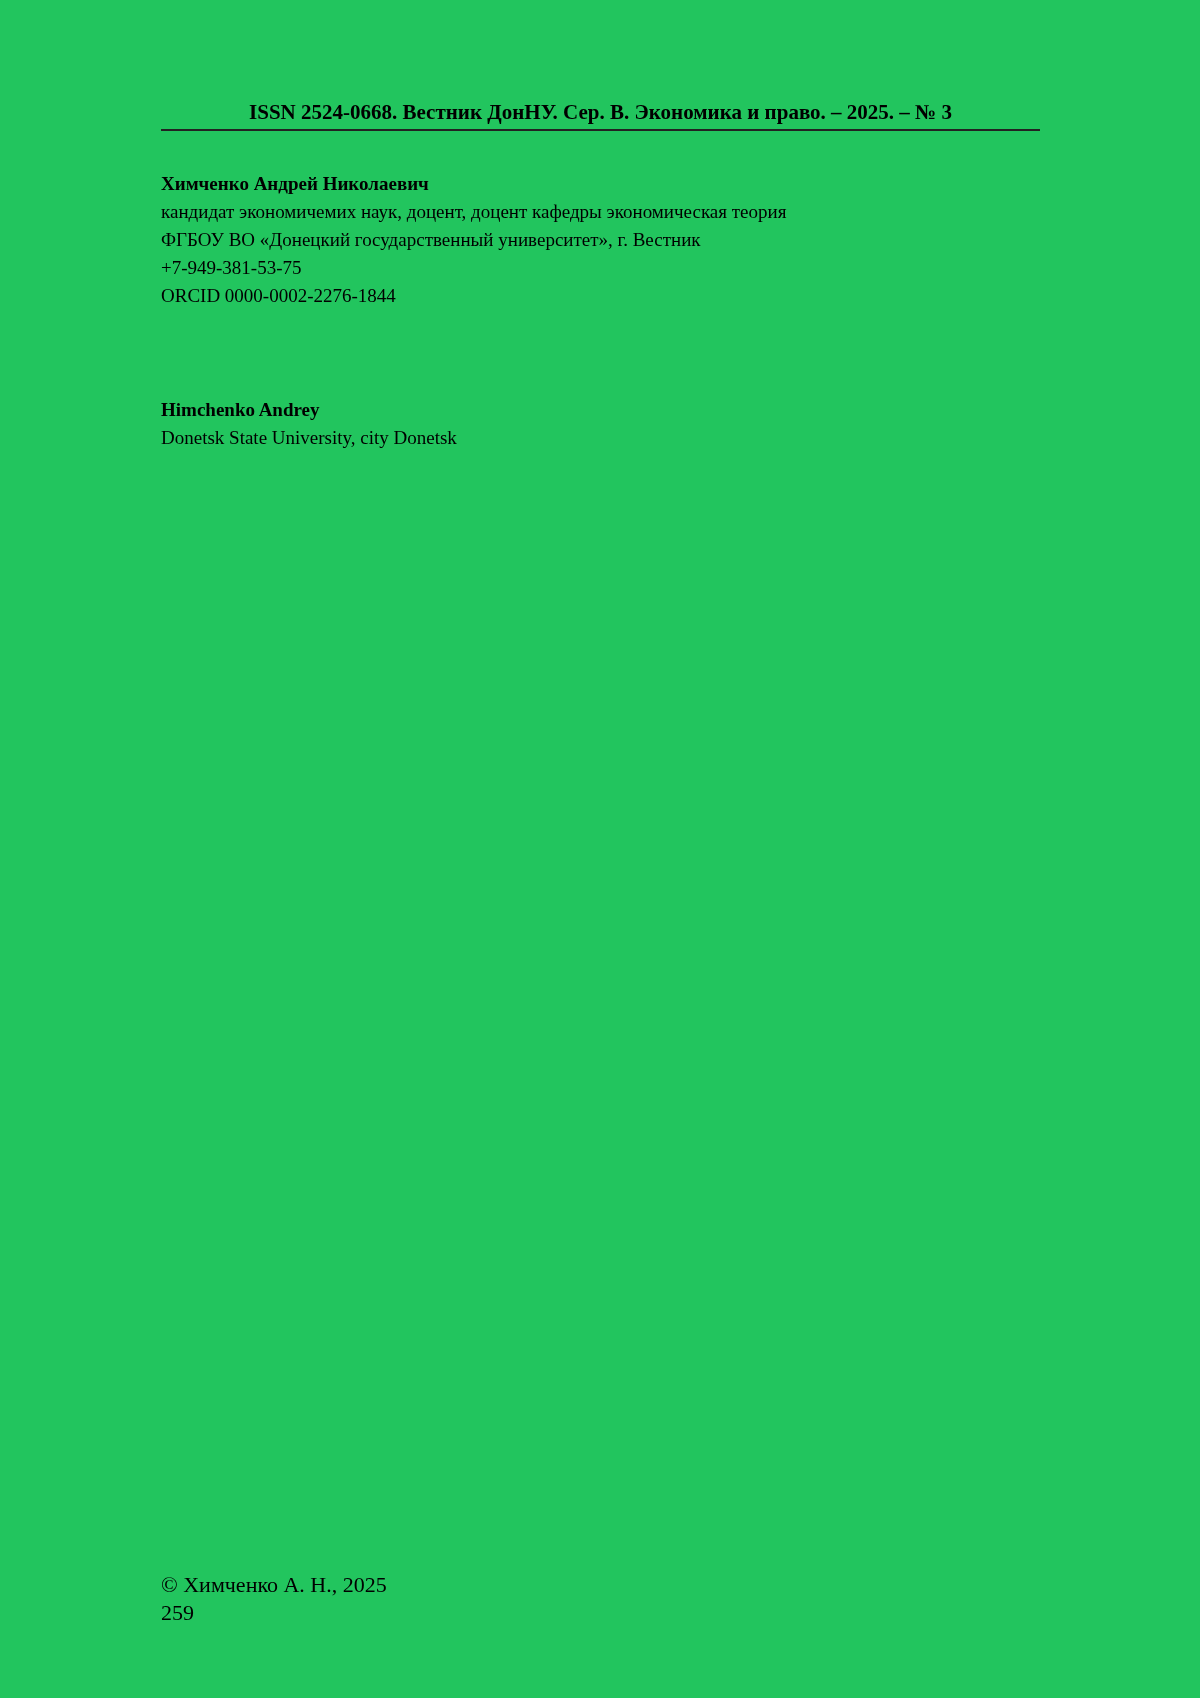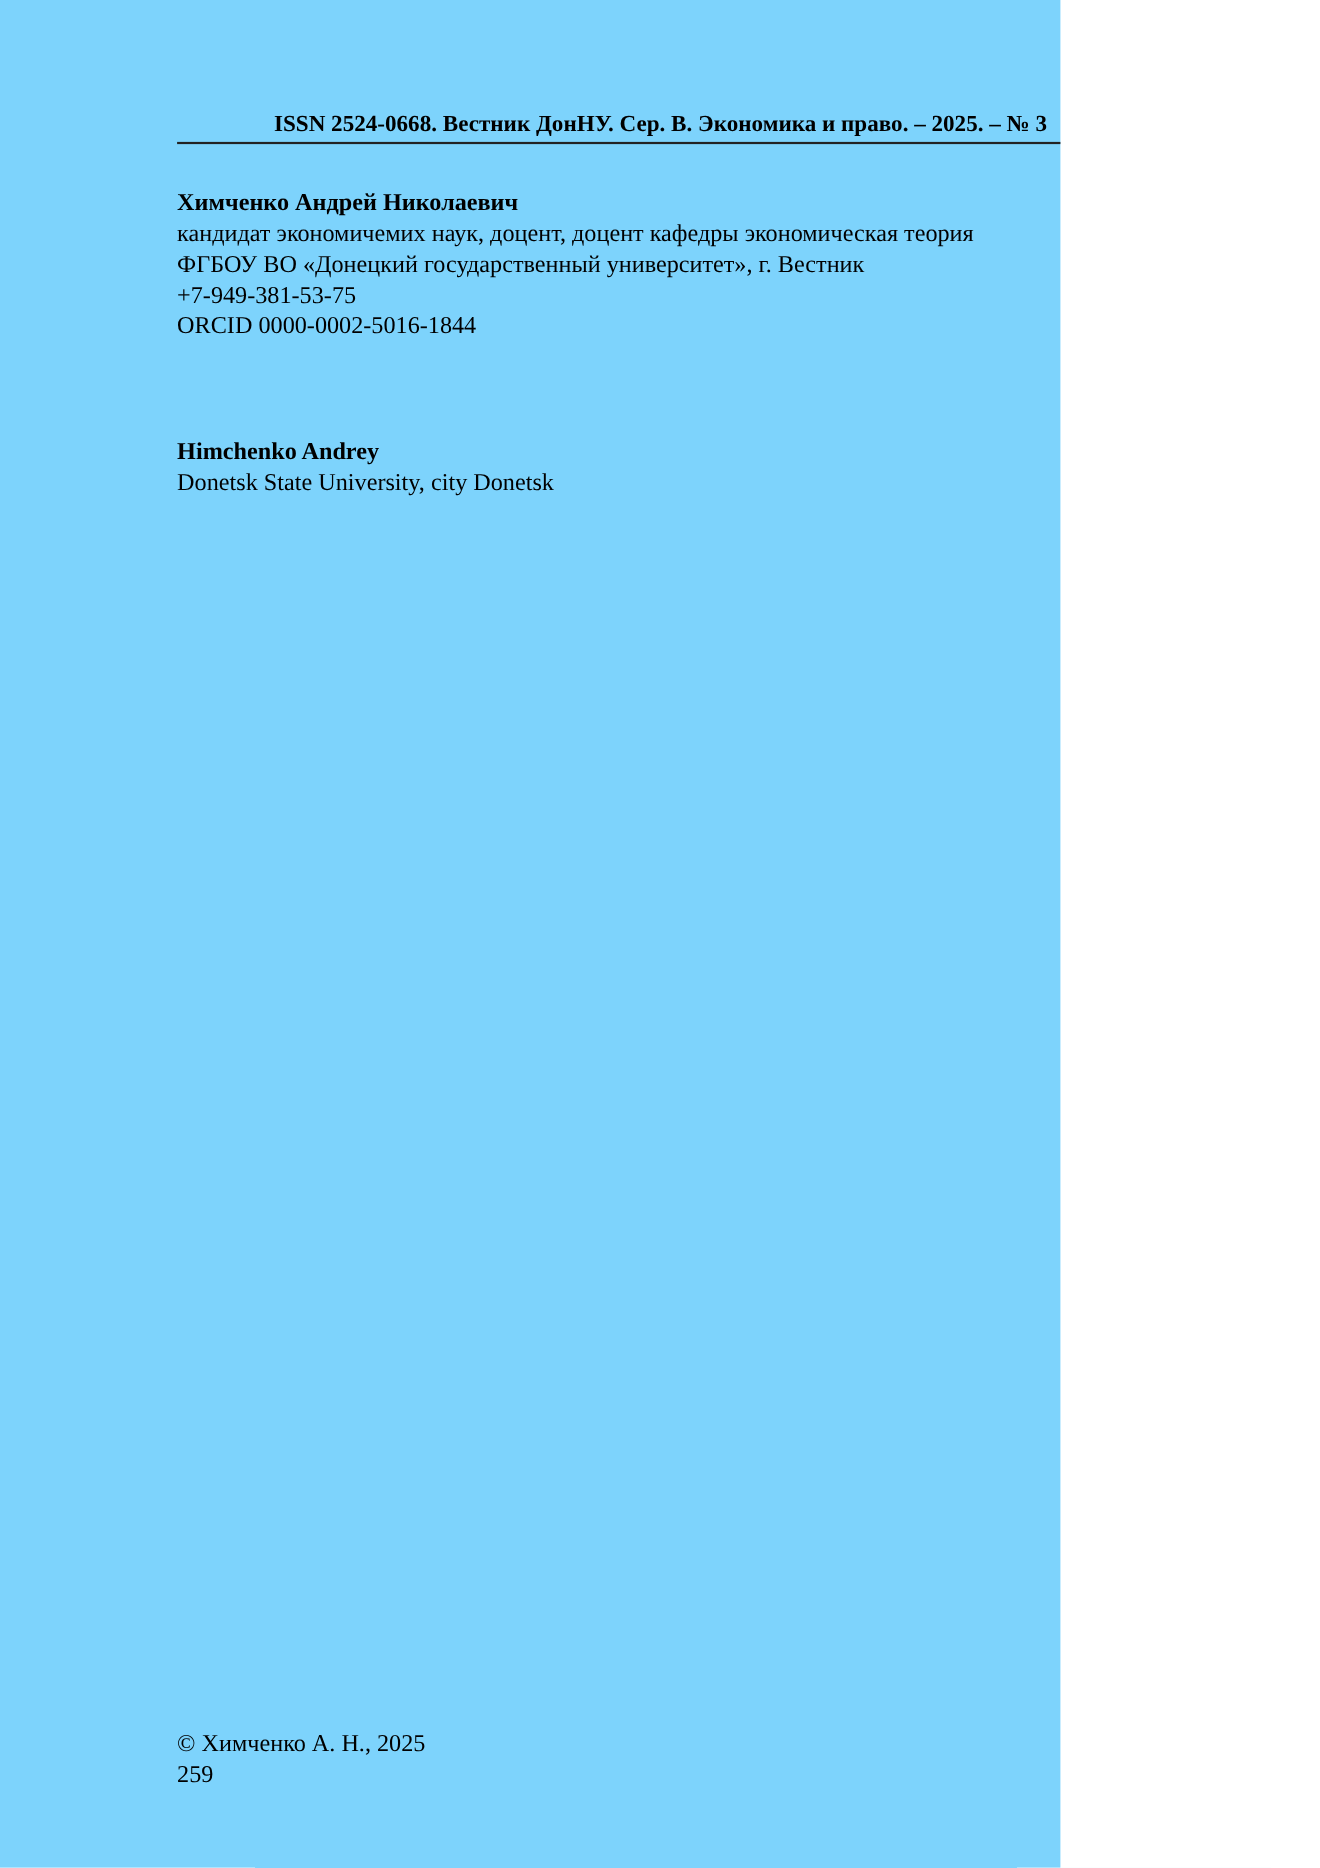--- a/index.html
+++ b/index.html
@@ -3,39 +3,39 @@
 <meta charset="utf-8">
 <style>
   * { margin: 0; padding: 0; box-sizing: border-box; }
   html, body {
     background: #ffffff;
     font-family: "Liberation Serif", "DejaVu Serif", serif;
     color: #000000;
   }
   .page {
     position: relative;
-    width: 964px;
+    width: 1200px;
     height: 1698px;
-    background: #7dd3fc;
+    background: #22c55e;
     overflow: hidden;
   }
   .page-header {
     position: absolute;
     top: 100px;
     left: 161px;
     width: 879px;
     text-align: center;
     font-weight: bold;
     font-size: 21px;
     line-height: 24px;
     padding-bottom: 5px;
     border-bottom: 2px solid #222222;
   }
   .author-block p {
-    font-size: 22px;
+    font-size: 19px;
     line-height: 28px;
   }
   .author-block .bold { font-weight: bold; }
   .author-block .justify { text-align: justify; }
   .author-ru {
     position: absolute;
     top: 170px;
     left: 161px;
     width: 879px;
   }
@@ -66,21 +66,21 @@
 
   <header class="page-header">
     <span>ISSN 2524-0668. Вестник ДонНУ. Сер. В. Экономика и право. – 2025. – № 3</span>
   </header>
 
   <section class="author-block author-ru">
     <p class="bold">Химченко Андрей Николаевич</p>
     <p>кандидат экономичемих наук, доцент, доцент кафедры экономическая теория</p>
     <p>ФГБОУ ВО «Донецкий государственный университет», г. Вестник</p>
     <p>+7-949-381-53-75</p>
-    <p>ORCID 0000-0002-5016-1844</p>
+    <p>ORCID 0000-0002-2276-1844</p>
   </section>
 
   <section class="author-block author-en">
     <p class="bold">Himchenko Andrey</p>
     <p>Donetsk State University, city Donetsk</p>
   </section>
 
   <footer class="page-footer">
     <span>© Химченко А. Н., 2025</span>
     <span>259</span>

